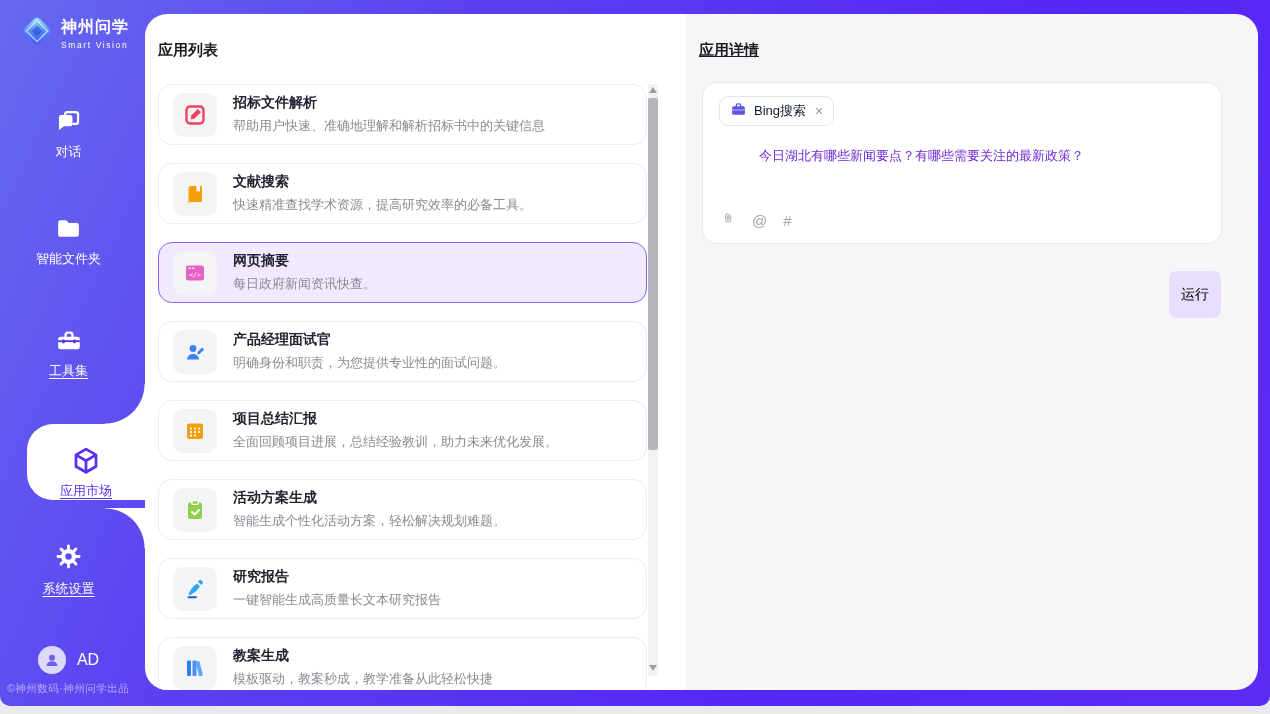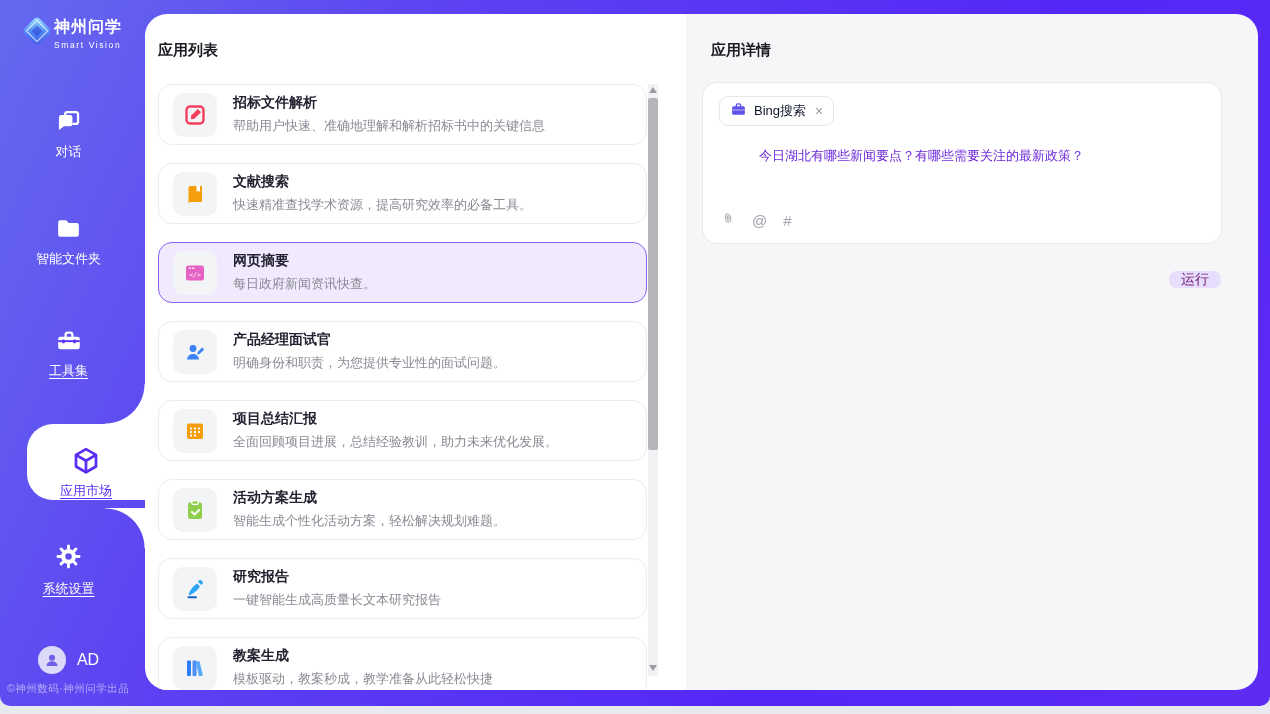--- a/index.html
+++ b/index.html
@@ -5,21 +5,21 @@
   * { margin:0; padding:0; box-sizing:border-box; }
   html,body { width:1270px; height:714px; overflow:hidden; }
   body { background:#e9eaef; font-family:"Liberation Sans","DejaVu Sans",sans-serif; position:relative; }
 
   
   .frame { position:absolute; left:0; top:0; width:1270px; height:706px;
     background:linear-gradient(115deg,#6569ef 0%,#5c40f2 30%,#5526f6 68%,#5d2cf3 100%);
     border-radius:0 0 10px 10px; }
 
   
-  .logo { position:absolute; left:20px; top:14px; display:flex; align-items:center; color:#fff; }
+  .logo { position:absolute; left:20px; top:14px; display:flex; align-items:center; gap:7px; color:#fff; }
   .logo-name { font-size:16px; font-weight:bold; letter-spacing:1px; }
   .logo-sub { font-size:8.5px; letter-spacing:1.6px; margin-top:2px; }
 
   .nav { position:absolute; left:0; width:137px; text-align:center; color:#fff; cursor:pointer; }
   .nav-label { display:block; margin-top:6px; font-size:13px; }
   .u { text-decoration:underline; text-underline-offset:3px; }
   .nav-chat   { top:108px; }
   .nav-folder { top:216px; }
   .nav-tools  { top:327px; }
   .nav-gear   { top:543px; }
@@ -36,21 +36,21 @@
   .avatar { width:28px; height:28px; border-radius:50%; background:#ddd9f8; display:flex; align-items:center; justify-content:center; }
   .user-name { color:#fff; font-size:16px; }
   .copyright { position:absolute; left:7px; top:682px; font-size:10.5px; color:rgba(255,255,255,.52); letter-spacing:.5px; }
 
   
   .content { position:absolute; left:145px; top:14px; width:1113px; height:676px;
     border-radius:22px; overflow:hidden; display:flex; }
 
   .panel-list { width:541px; background:#fff; position:relative; flex:none; }
   .panel-title { position:absolute; left:13px; top:27px; font-size:15px; font-weight:bold; color:#1b1b22;text-align:right; }
-  .panel-detail .panel-title { left:25px; }
+  .panel-detail .panel-title { left:13px;text-decoration:underline; }
 
   .cards { position:absolute; left:13px; top:70px; width:489px; }
   .card { height:61px; border:1px solid #ececf1; border-radius:14px; margin-bottom:18px;
     display:flex; align-items:center; padding:0 14px; gap:16px; background:#fff; cursor:pointer; }
   .card.selected { background:#f1e9fd; border:1px solid #8a63f6; }
   .icon-box { width:44px; height:44px; border-radius:10px; background:#f3f4f6; display:flex;
     align-items:center; justify-content:center; flex:none; }
   .card-title { font-size:14px; font-weight:bold; color:#222230; margin-bottom:5px; }
   .card-desc { font-size:13px; color:#8a8a94; }
 
@@ -64,21 +64,21 @@
   .panel-detail { flex:1; background:#f6f6f8; position:relative; }
   .input-card { position:absolute; left:16px; top:68px; width:520px; height:162px; background:#fff;
     border:1px solid #e8e8ed; border-radius:15px; }
   .chip { position:absolute; left:16px; top:13px; height:30px; border:1px solid #e4e4ea; border-radius:9px;
     display:inline-flex; align-items:center; gap:7px; padding:0 10px; background:#fff; }
   .chip-label { font-size:13px; color:#0f172a; }
   .chip-close { color:#9a9aa2; font-size:14px; margin-left:2px; cursor:pointer; line-height:1; }
   .prompt { position:absolute; left:17px; top:64px; width:480px; font-size:13px; color:#6d28d9; cursor:text;margin-left:39px; }
   .tools { position:absolute; left:18px; bottom:13px; display:flex; gap:16px; align-items:center; color:#a3a3ab; font-size:15px; }
   .tools span { cursor:pointer; }
-  .run-btn { position:absolute; left:483px; top:257px; width:52px; height:17px; background:#e7ddfc; color:#701a75;
+  .run-btn { position:absolute; left:483px; top:257px; width:52px; height:47px; background:#e7ddfc; color:#000000;
     border:none; border-radius:8px; font-size:14px; font-family:inherit; cursor:pointer; }
 </style>
 </head>
 <body>
 
 <div class="frame">
 
   <div class="logo">
     <span>
       <svg width="34" height="34" viewBox="0 0 32 32">

